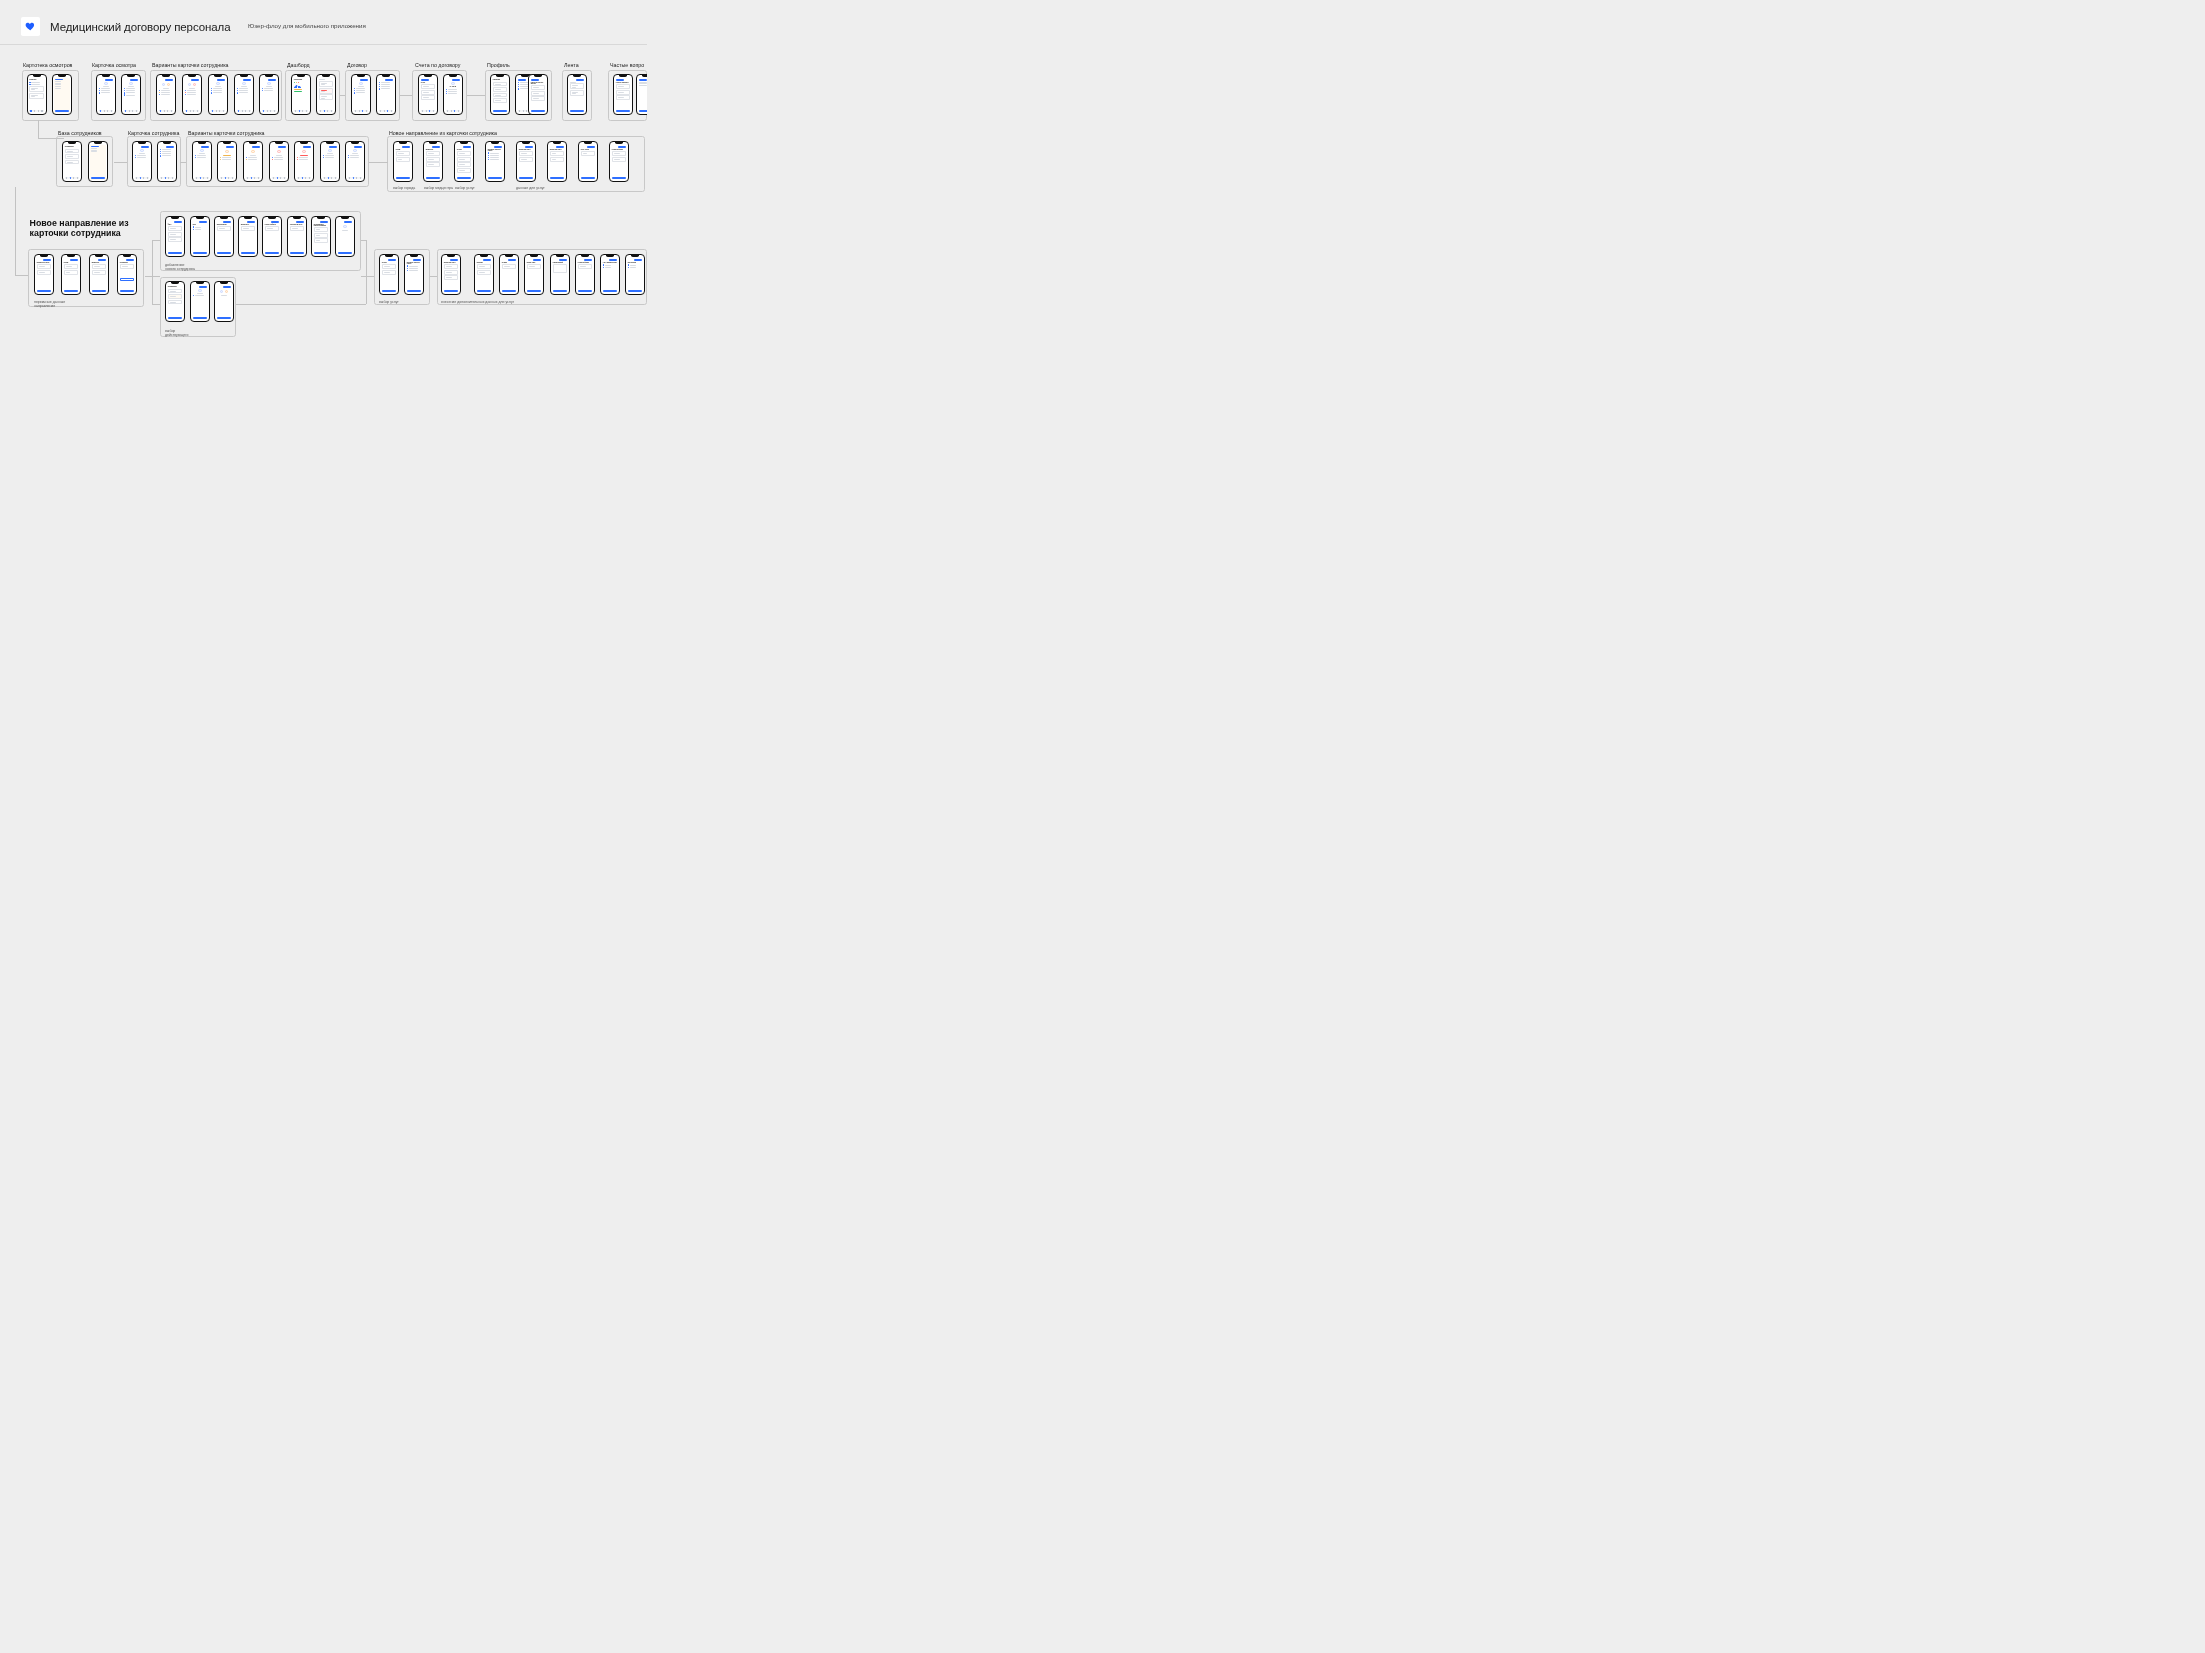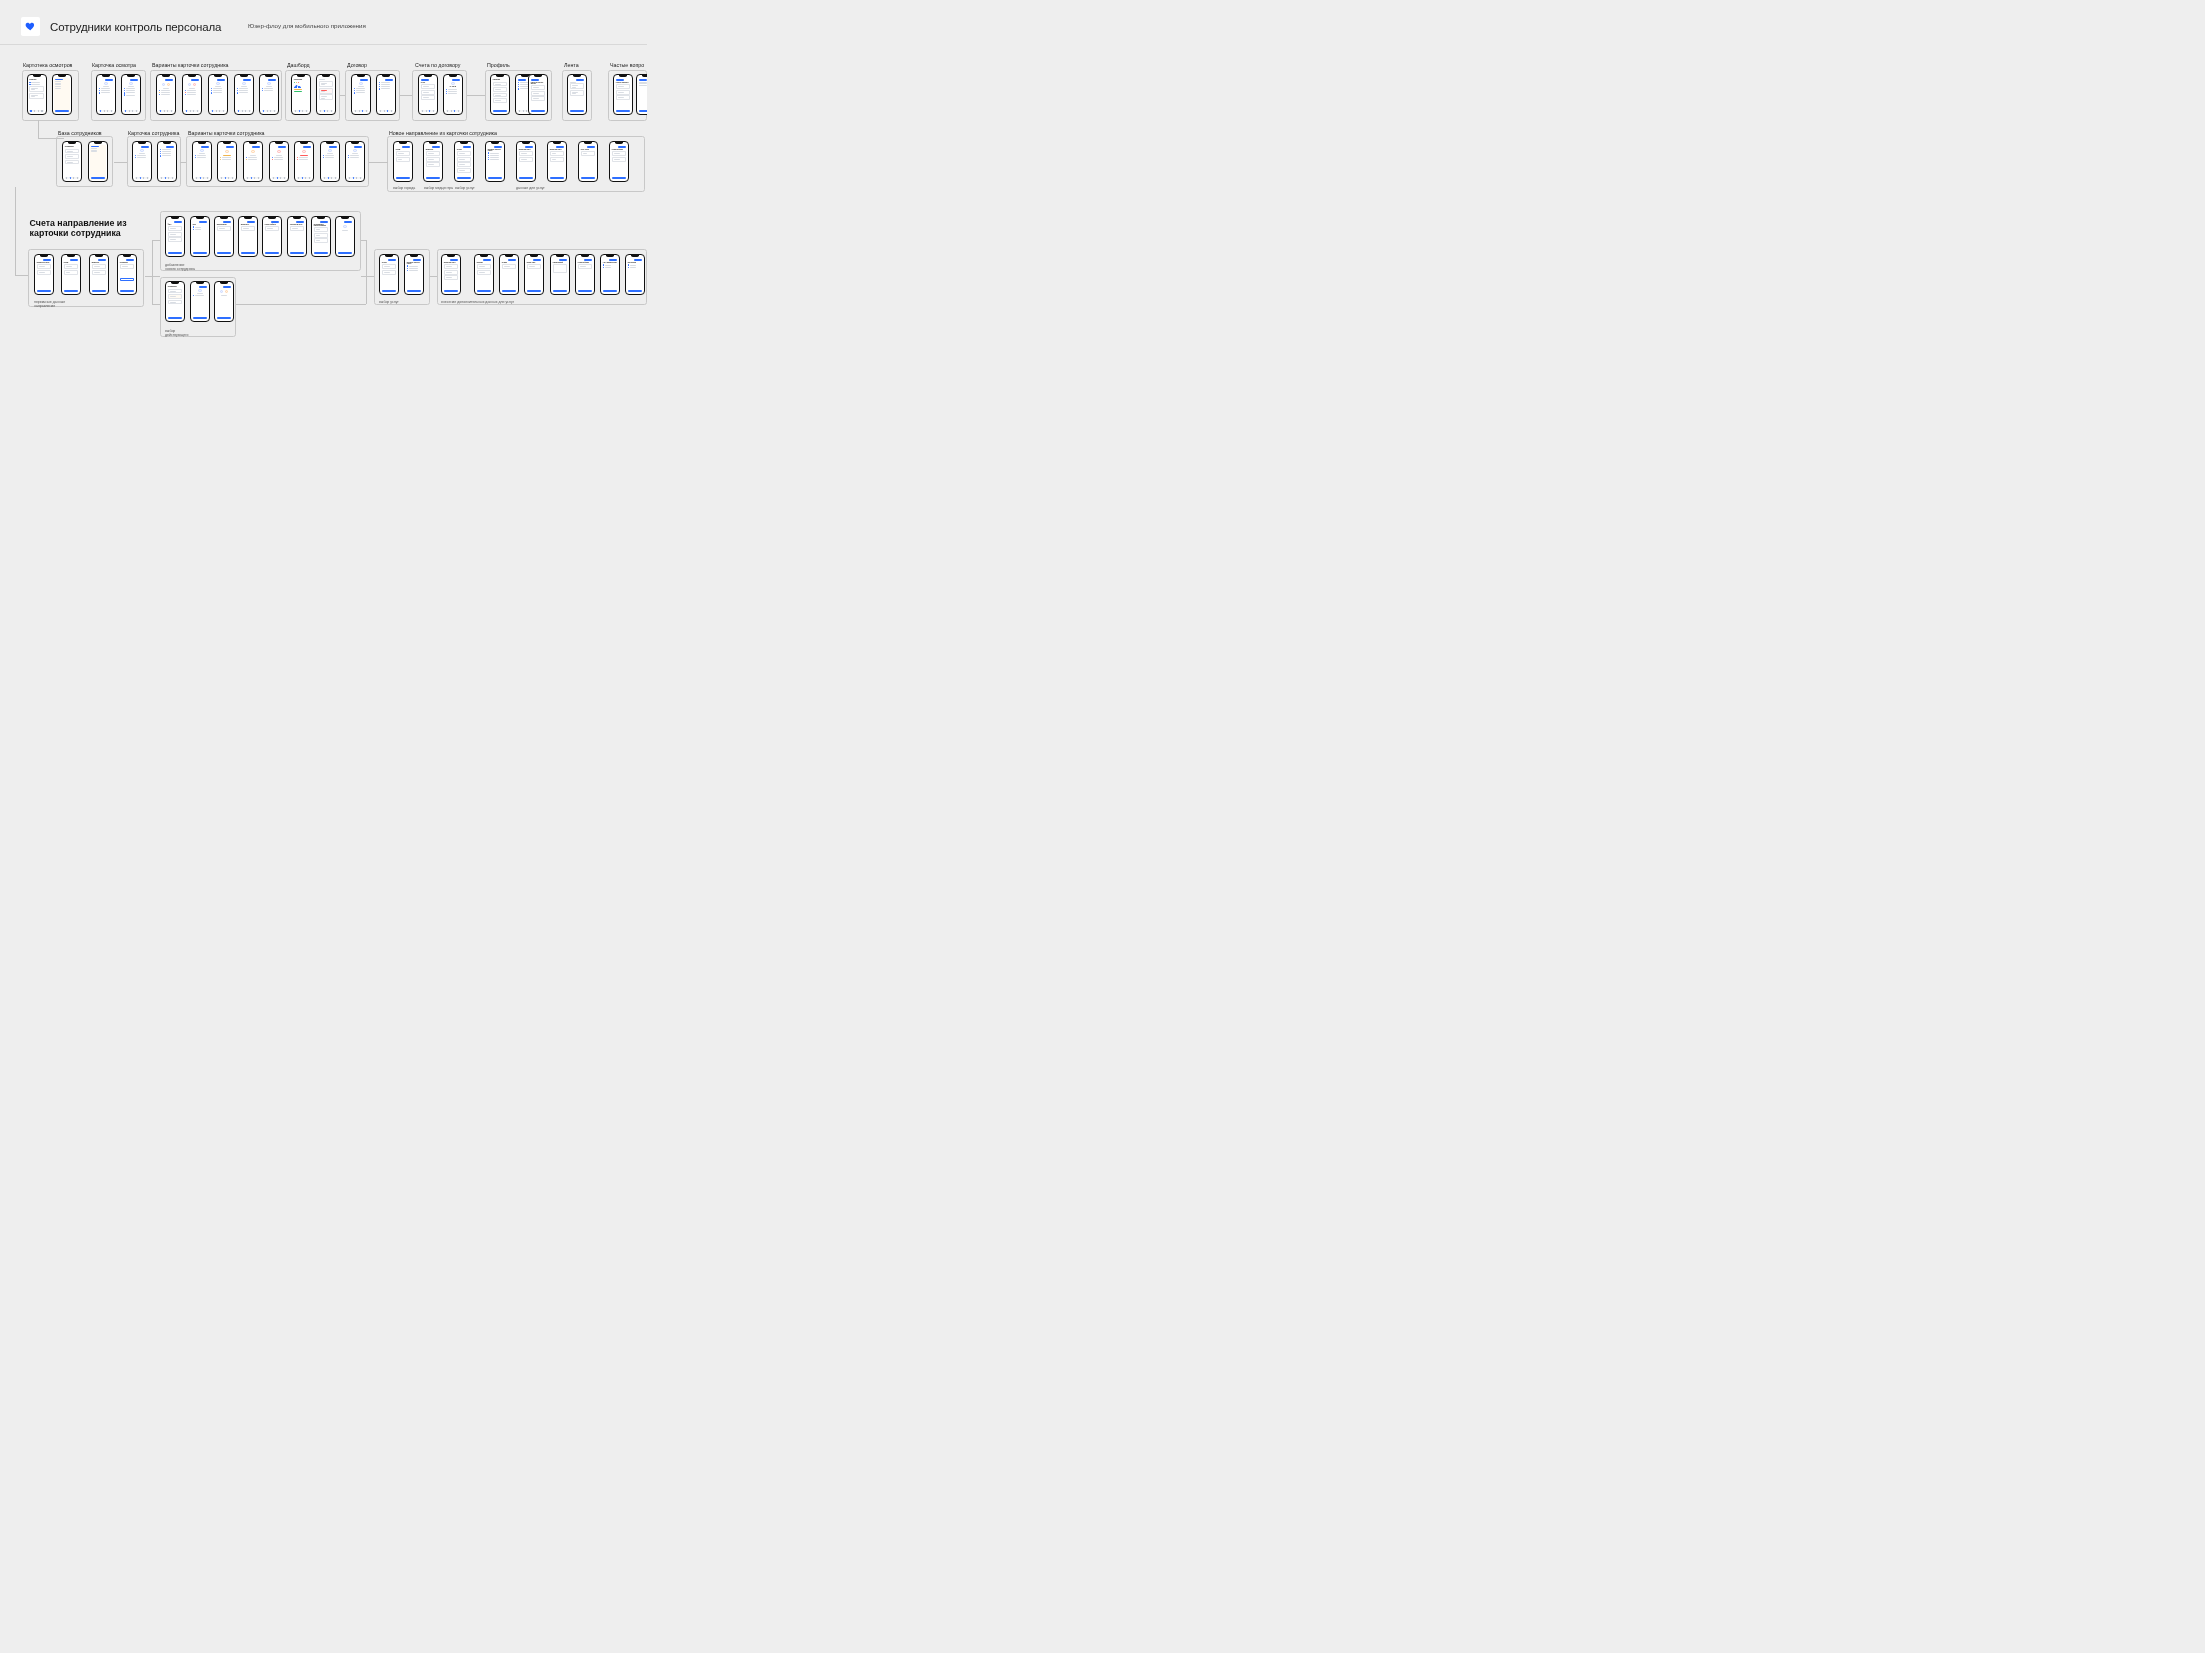--- a/index.html
+++ b/index.html
@@ -143,21 +143,21 @@
 </style>
 </head>
 <body>
 
 <div class="header">
   <div class="logo-box">
     <svg viewBox="0 0 24 24" class="heart-icon">
       <path d="M12 21s-7.5-4.7-10-9.3C.4 8.2 2.3 4 6.2 4c2.3 0 3.8 1.4 4.8 2.9C12 5.4 13.5 4 15.8 4 19.7 4 21.6 8.2 20 11.7 17.5 16.3 12 21 12 21z"></path>
     </svg>
   </div>
-  <div class="title">Сотрудники контроль персонала</div>
+  <div class="title">Медицинский договору персонала</div>
 </div>
 <div class="subtitle">Юзер-флоу для мобильного приложения</div>
 <div class="hrule"></div>
 
 <div class="sec-label" style="top:62px; left:23px">Картотека осмотров</div>
 <div class="sec-label" style="top:62px; left:92px">Карточка осмотра</div>
 <div class="sec-label" style="top:62px; left:152px">Варианты карточки сотрудника</div>
 <div class="sec-label" style="top:62px; left:287px">Дашборд</div>
 <div class="sec-label" style="top:62px; left:347px">Договор</div>
 <div class="sec-label" style="top:62px; left:415px">Счета по договору</div>
@@ -1064,21 +1064,21 @@
 
 <div class="caption" style="top:186px; left:393px">выбор города</div>
 <div class="caption" style="top:186px; left:424px">выбор медцентра</div>
 <div class="caption" style="top:186px; left:455px">выбор услуг</div>
 <div class="caption" style="top:186px; left:516px">данные для услуг</div>
 
 <div class="conn-h" style="top:162px; left:369px; width:18.5px"></div>
 <div class="conn-h" style="top:162px; left:114px; width:12.8px"></div>
 <div class="conn-h" style="top:162px; left:180px; width:5.7px"></div>
 
-<div class="big-heading" style="top:218px; left:29.6px; white-space:pre-line">Счета направление из
+<div class="big-heading" style="top:218px; left:29.6px; white-space:pre-line">Новое направление из
 карточки сотрудника</div>
 
 <div class="flow-frame" style="top:249px; left:28px;  width:116px; height:58px"></div>
 <div class="flow-frame" style="top:211px; left:160px; width:201px; height:60px"></div>
 <div class="flow-frame" style="top:277px; left:160px; width:76px; height:60px"></div>
 <div class="flow-frame" style="top:249px; left:374px; width:56px; height:56px"></div>
 <div class="flow-frame" style="top:249px; left:437px; width:210px; height:56px"></div>
 
 <div class="phone" style="top:254px; left:34px">
     <div class="notch"></div>

